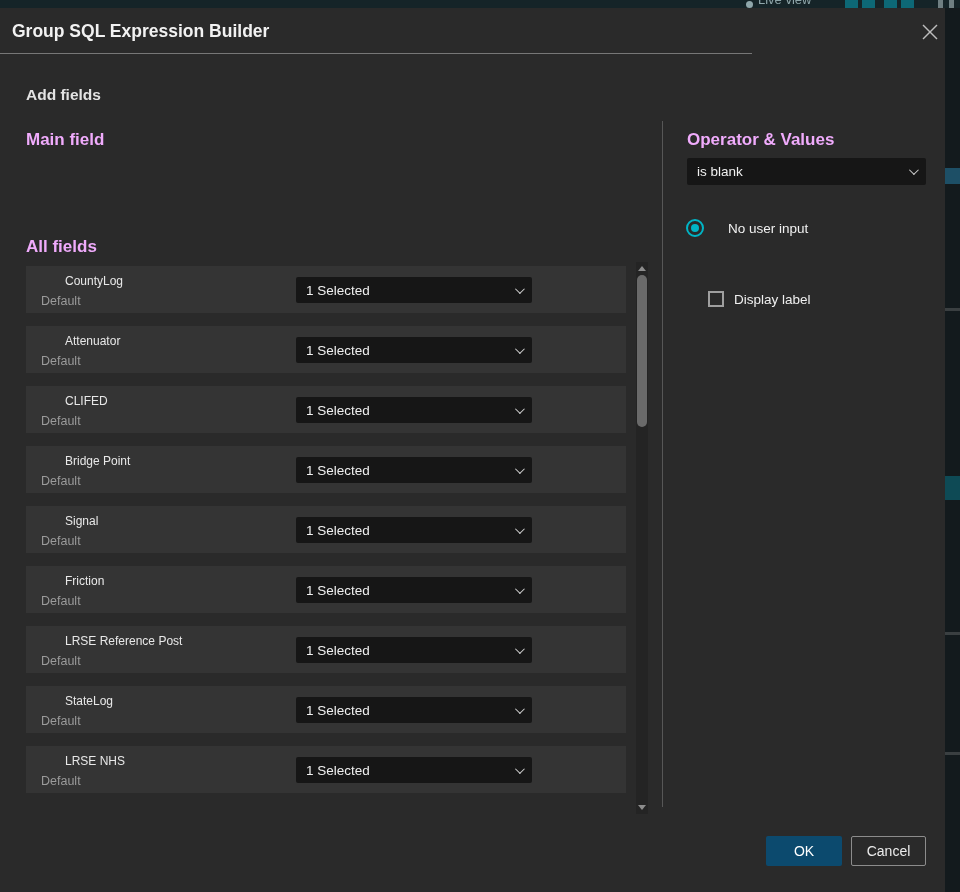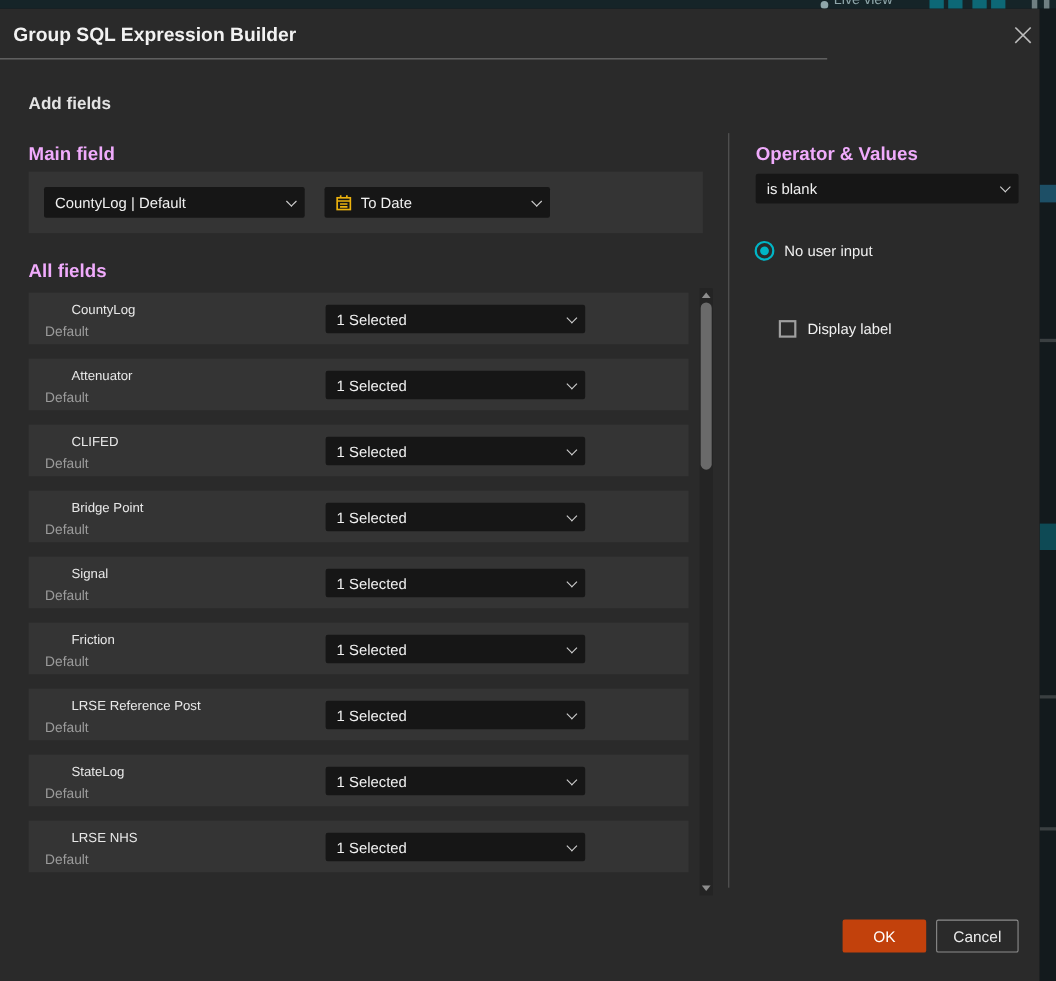--- a/index.html
+++ b/index.html
@@ -95,34 +95,34 @@
   #v-divider { left: 662px; top: 113px; width: 1px; height: 686px; background: #575757; }
   #op-heading { left: 687px; top: 122px; }
   #op-dd { left: 687px; top: 150px; width: 239px; height: 27px; }
 
   #radio-row { left: 686px; top: 211px; display: flex; align-items: center; cursor: pointer; }
   #radio-outer {
     width: 18px; height: 18px; border-radius: 50%;
     border: 2px solid #00b5c6; display: flex; align-items: center; justify-content: center;
   }
   #radio-inner { width: 8px; height: 8px; border-radius: 50%; background: #00b5c6; }
-  #radio-label { margin-left: 9px; font-size: 13.5px; color: #f0f0f0; }
+  #radio-label { margin-left: 24px; font-size: 13.5px; color: #f0f0f0; }
 
   #checkbox-row { left: 708px; top: 242px; display: flex; align-items: center; cursor: pointer; margin-top: 41px; }
   #checkbox-box { width: 16px; height: 16px; border: 2px solid #9f9f9f; background: transparent; }
   #checkbox-label { margin-left: 10px; font-size: 13.5px; color: #f0f0f0; }
 
   
   .btn {
     position: absolute; top: 828px; height: 30px;
     display: flex; align-items: center; justify-content: center;
     font-size: 14px; border-radius: 2px; cursor: pointer;
     font-family: "Liberation Sans", sans-serif;
   }
-  #ok-btn { left: 766px; width: 76px; background: #c2410c; color: #ffffff; border: none; }
+  #ok-btn { left: 766px; width: 76px; background: #0c4a6e; color: #ffffff; border: none; }
   #cancel-btn { left: 851px; width: 75px; background: transparent; color: #ececec; border: 1px solid #8c8c8c; }
 </style>
 </head>
 <body>
 
 <div id="top-strip" class="abs">
   <div id="live-dot" class="abs"></div>
   <div id="live-view-text" class="abs">Live view</div>
   <div class="abs strip-bar-teal" style="left:845px"></div>
   <div class="abs strip-bar-teal" style="left:862px"></div>
@@ -149,40 +149,20 @@
         <line x1="2" y1="2" x2="16" y2="16" stroke="#bdbdbd" stroke-width="1.4"></line>
         <line x1="16" y1="2" x2="2" y2="16" stroke="#bdbdbd" stroke-width="1.4"></line>
       </svg>
     </div>
   </div>
 
   <div class="abs section-heading" style="left:26px; top:78px">Add fields</div>
 
   <div class="abs group-label" style="left:26px; top:122px">Main field</div>
 
-  <div id="main-panel" class="abs">
-    <div id="main-field-dd" class="dd">
-      <span class="dd-label">CountyLog | Default</span>
-      <span class="chev"></span>
-    </div>
-    <div id="main-value-dd" class="dd">
-      <svg width="15" height="15" viewBox="0 0 16 16">
-        <g stroke="#edb30e" stroke-width="1.6" fill="none">
-          <rect x="1.6" y="3" width="12.8" height="11.4"></rect>
-          <line x1="1.6" y1="6.1" x2="14.4" y2="6.1"></line>
-          <line x1="5" y1="0.6" x2="5" y2="3"></line>
-          <line x1="11" y1="0.6" x2="11" y2="3"></line>
-          <line x1="4.4" y1="9" x2="11.6" y2="9"></line>
-          <line x1="4.4" y1="11.8" x2="11.6" y2="11.8"></line>
-        </g>
-      </svg>
-      <span class="dd-label">To Date</span>
-      <span class="chev"></span>
-    </div>
-  </div>
 
   <div class="abs group-label" style="left:26px; top:229px">All fields</div>
 
   <div id="all-fields-list" class="abs">
     <div class="field-row">
       <div class="field-name">CountyLog</div>
       <div class="field-sub">Default</div>
       <div class="dd row-dd">
         <span class="dd-label">1 Selected</span>
         <span class="chev"></span>

